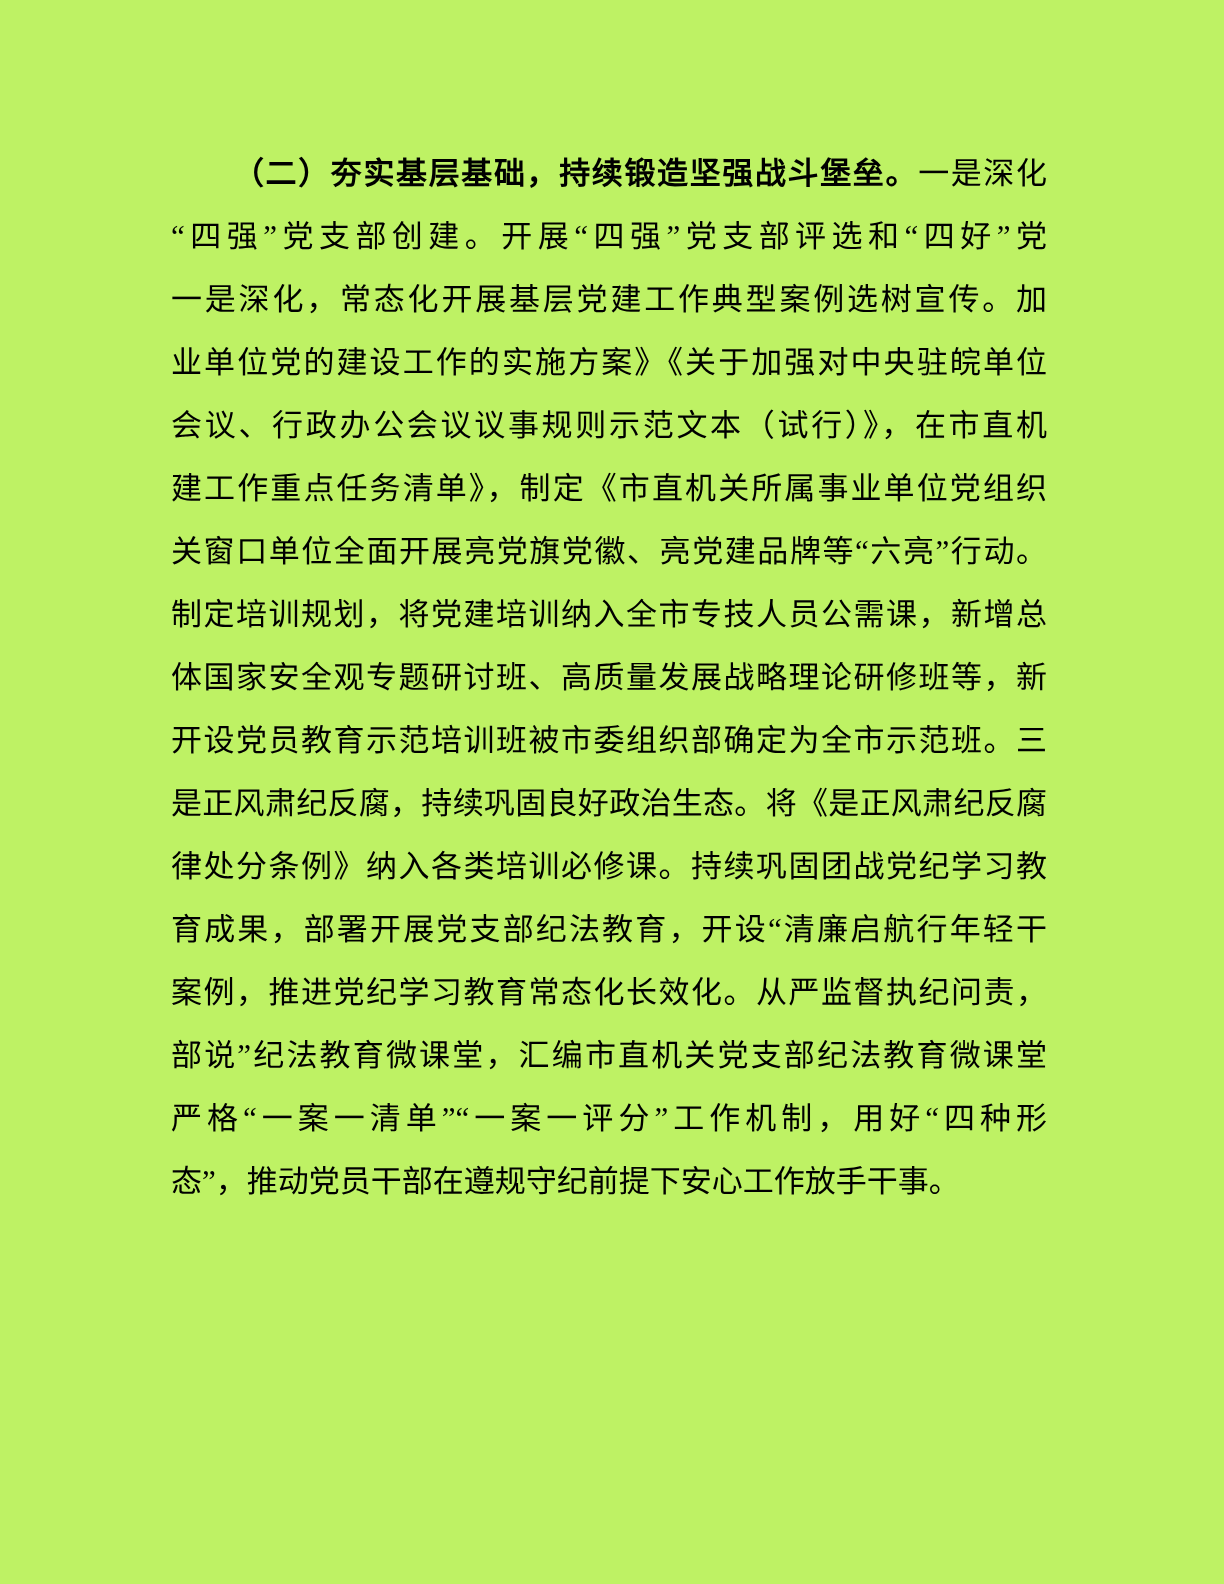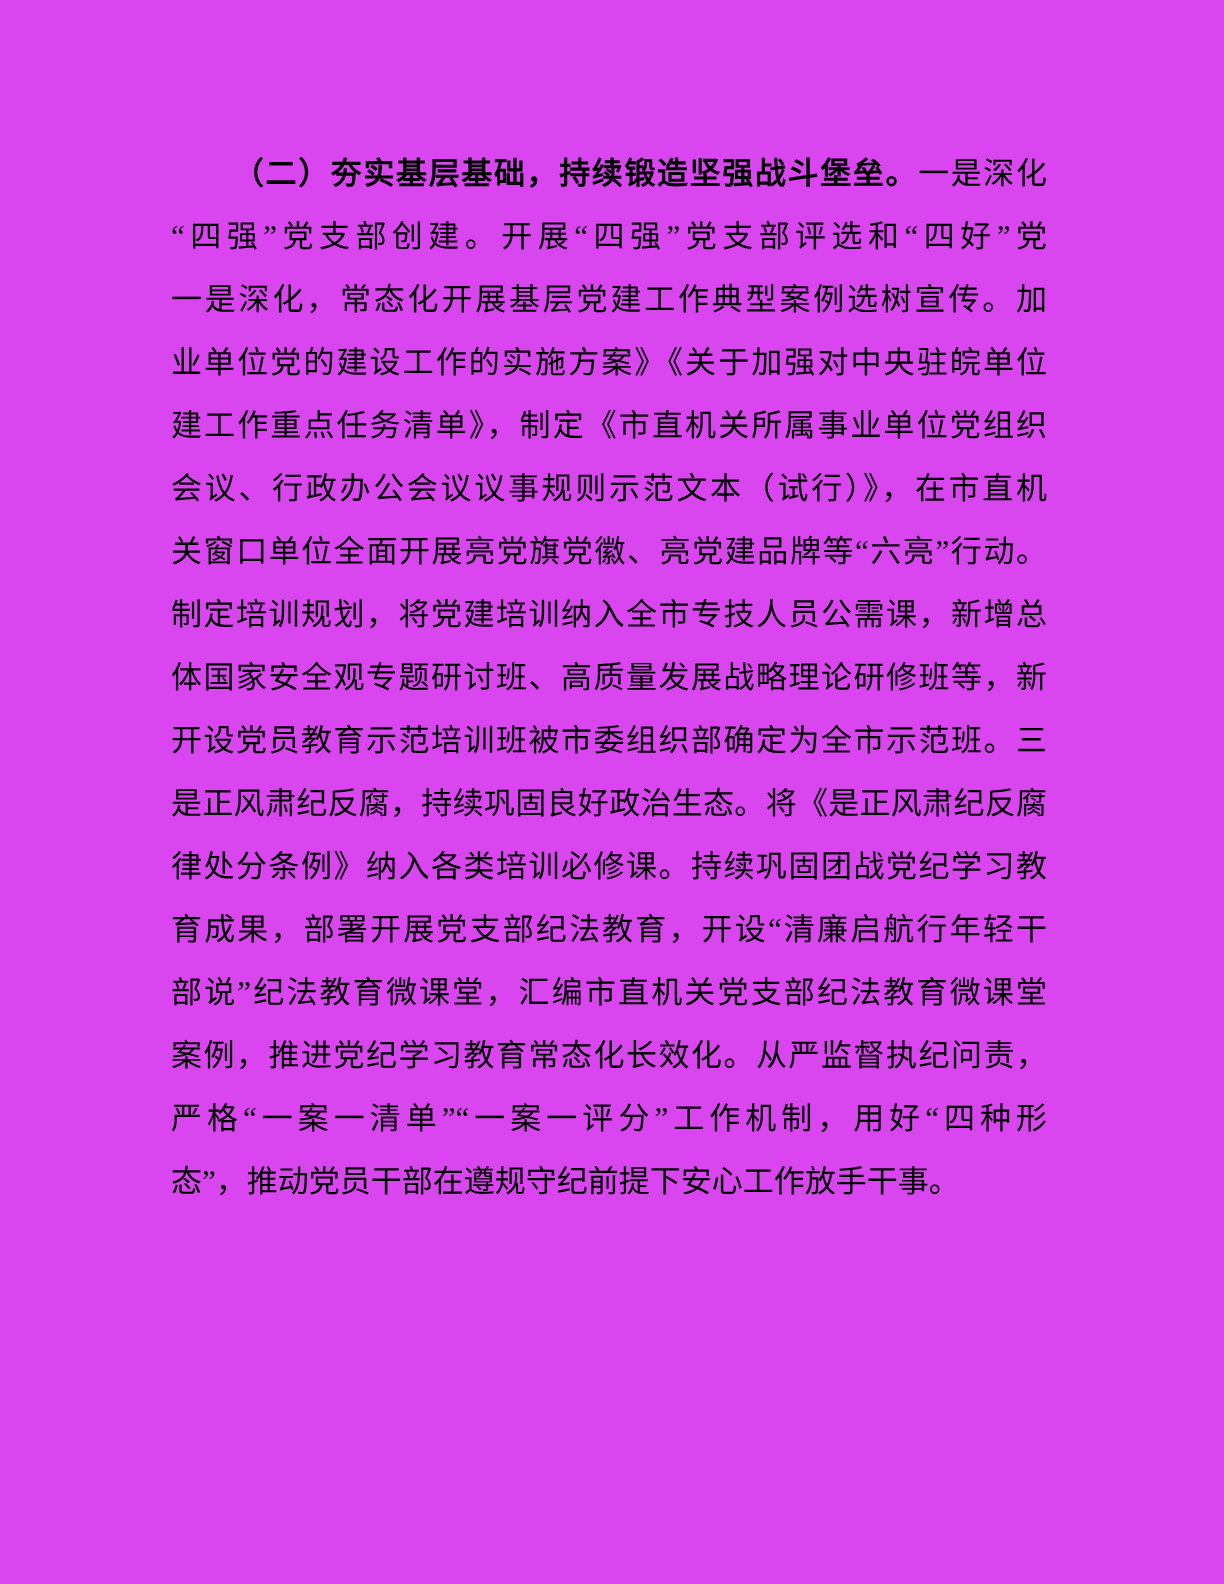--- a/index.html
+++ b/index.html
@@ -5,21 +5,21 @@
 <style>
   html, body {
     margin: 0;
     padding: 0;
     background: #ffffff;
   }
   .page {
     position: relative;
     width: 1224px;
     height: 1584px;
-    background: #d946ef;
+    background: #bef264;
     overflow: hidden;
     font-family: "Liberation Serif", "DejaVu Serif", serif;
     color: #000000;
   }
   .textblock {
     position: absolute;
     left: 171px;
     top: 142px;
     width: 876px;
   }
@@ -51,28 +51,28 @@
 <div class="page">
   <div class="textblock">
 
     <div class="line first">
       <span class="bold-run">（二）夯实基层基础，持续锻造坚强战斗堡垒。</span><span>一是深化</span>
     </div>
 
     <div class="line">“四强”党支部创建。开展“四强”党支部评选和“四好”党</div>
     <div class="line">一是深化，常态化开展基层党建工作典型案例选树宣传。加</div>
     <div class="line">业单位党的建设工作的实施方案》《关于加强对中央驻皖单位</div>
+    <div class="line">会议、行政办公会议议事规则示范文本（试行）》，在市直机</div>
     <div class="line">建工作重点任务清单》，制定《市直机关所属事业单位党组织</div>
-    <div class="line">会议、行政办公会议议事规则示范文本（试行）》，在市直机</div>
     <div class="line">关窗口单位全面开展亮党旗党徽、亮党建品牌等“六亮”行动。</div>
     <div class="line">制定培训规划，将党建培训纳入全市专技人员公需课，新增总</div>
     <div class="line">体国家安全观专题研讨班、高质量发展战略理论研修班等，新</div>
     <div class="line">开设党员教育示范培训班被市委组织部确定为全市示范班。三</div>
     <div class="line">是正风肃纪反腐，持续巩固良好政治生态。将《是正风肃纪反腐</div>
     <div class="line">律处分条例》纳入各类培训必修课。持续巩固团战党纪学习教</div>
     <div class="line">育成果，部署开展党支部纪法教育，开设“清廉启航行年轻干</div>
+    <div class="line">案例，推进党纪学习教育常态化长效化。从严监督执纪问责，</div>
     <div class="line">部说”纪法教育微课堂，汇编市直机关党支部纪法教育微课堂</div>
-    <div class="line">案例，推进党纪学习教育常态化长效化。从严监督执纪问责，</div>
     <div class="line">严格“一案一清单”“一案一评分”工作机制，用好“四种形</div>
     <div class="line last">态”，推动党员干部在遵规守纪前提下安心工作放手干事。</div>
 
   </div>
 </div>
 
 </body></html>

